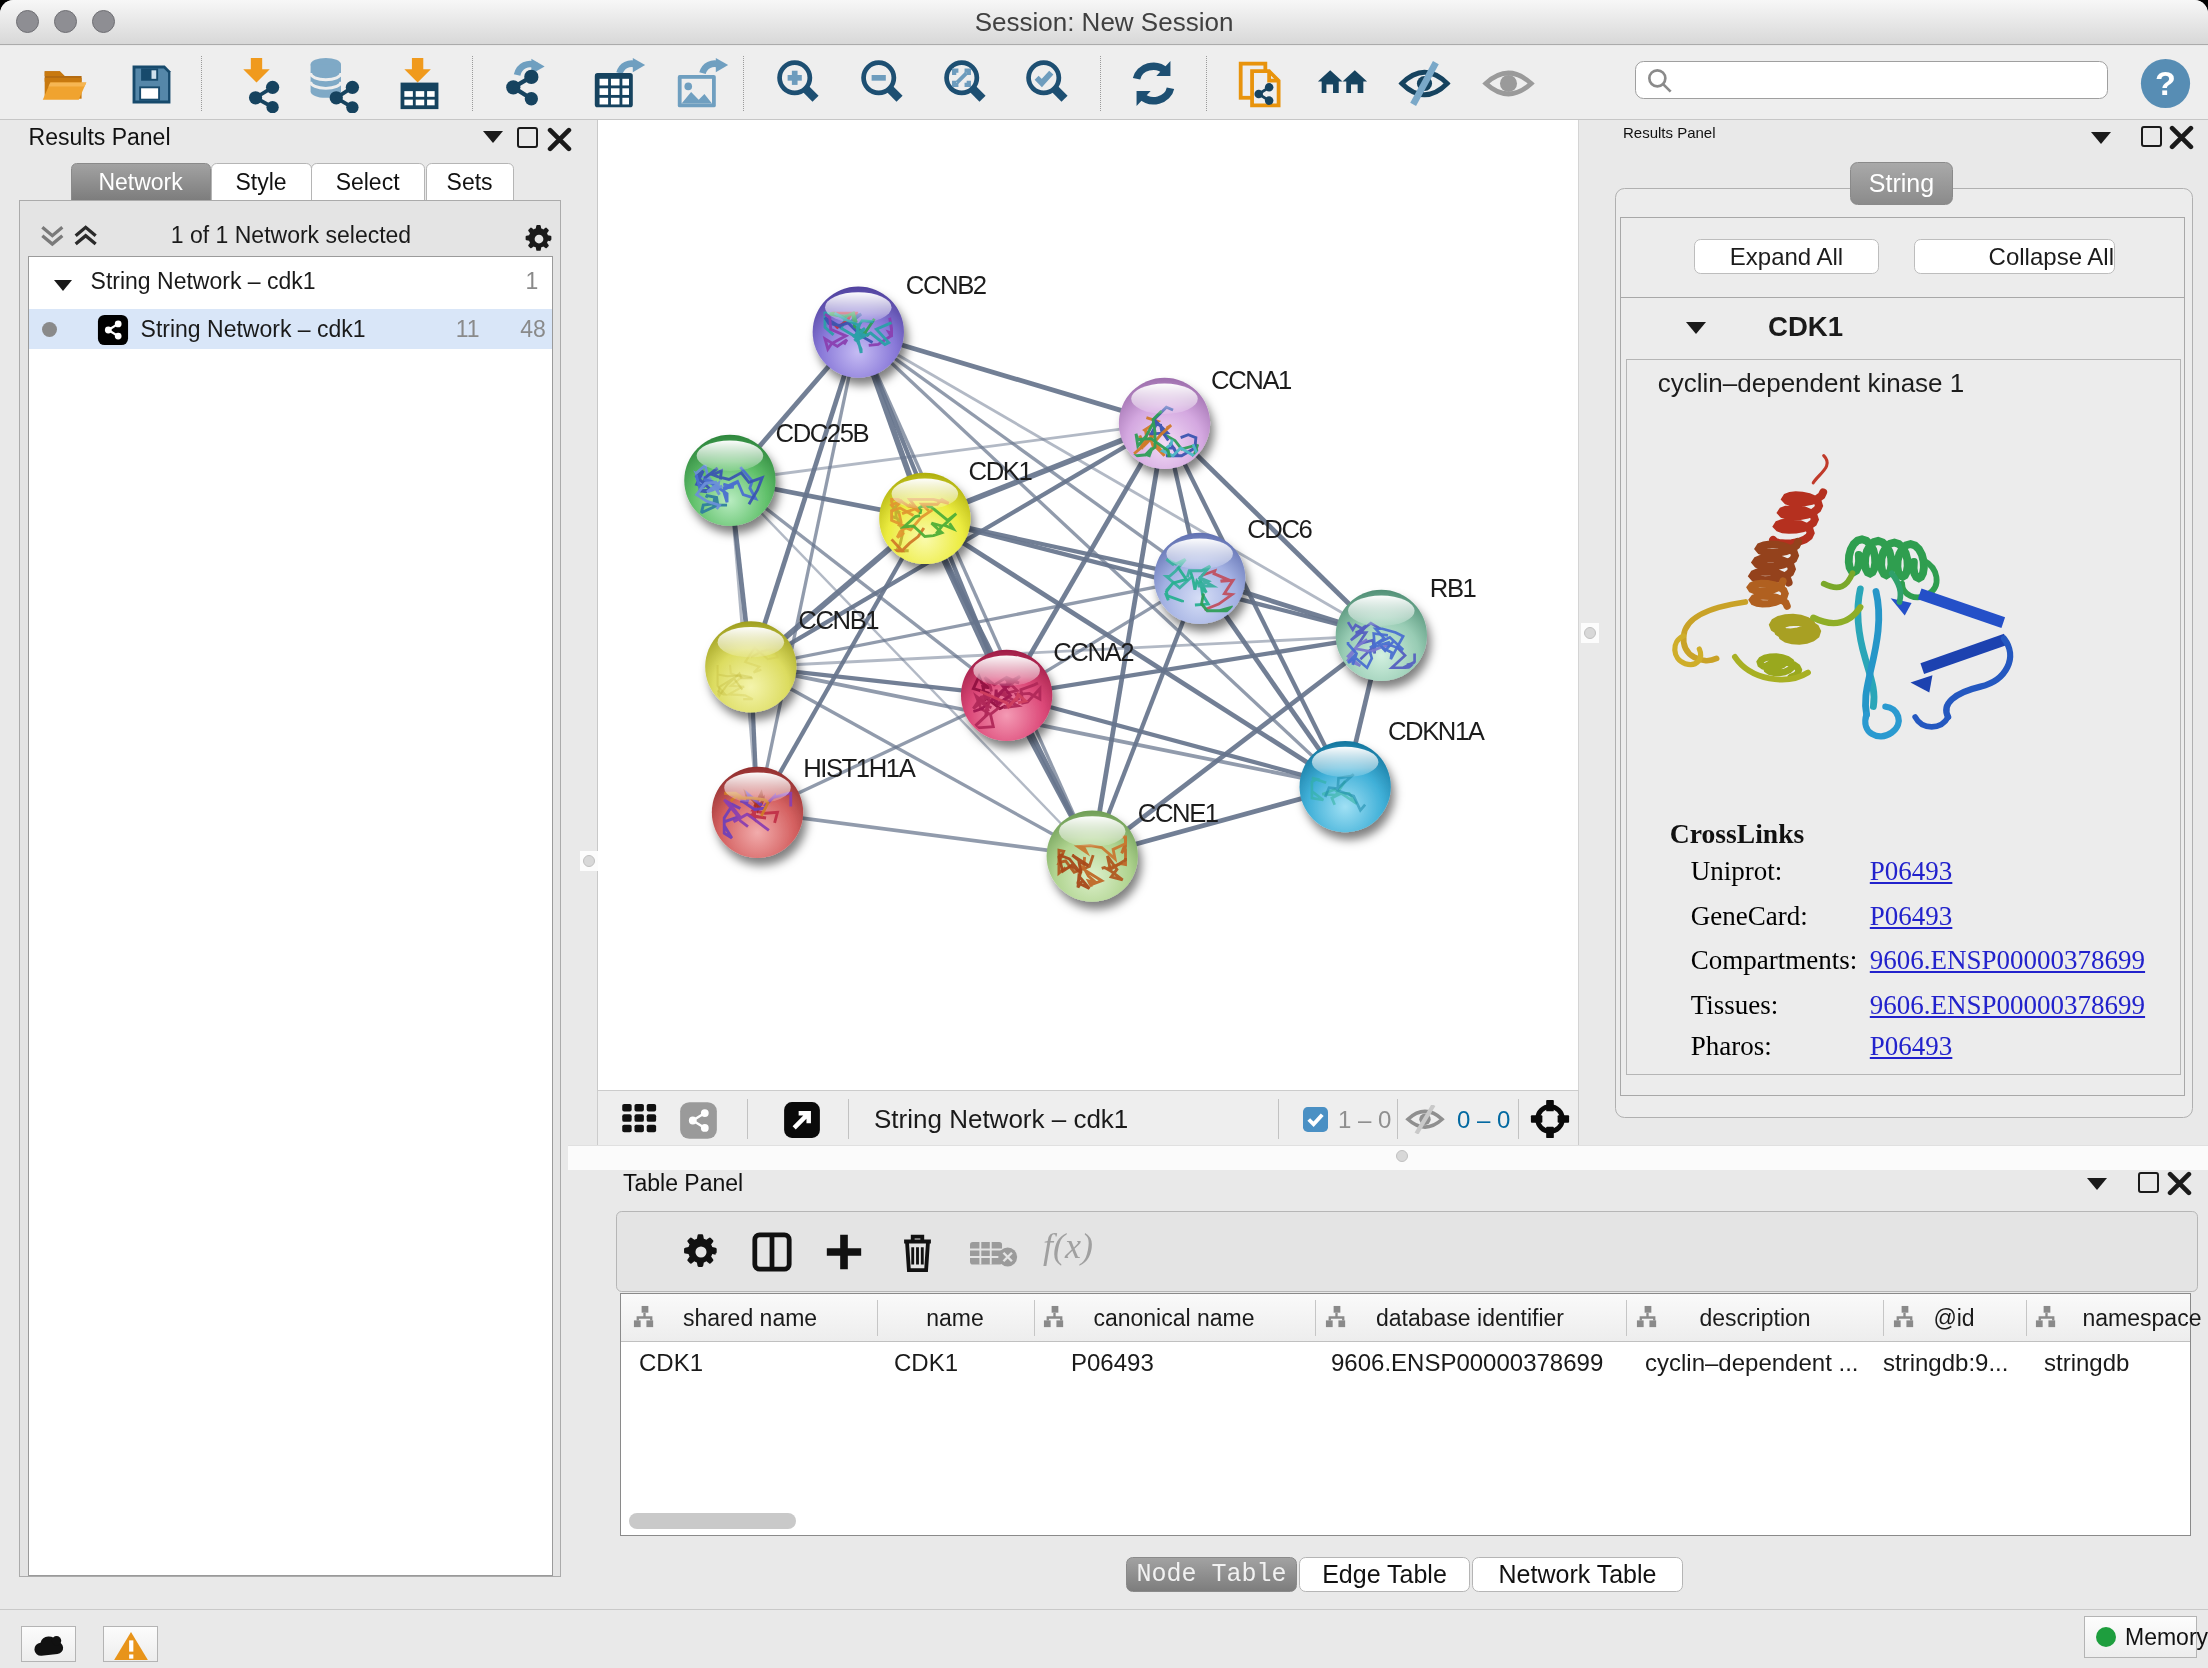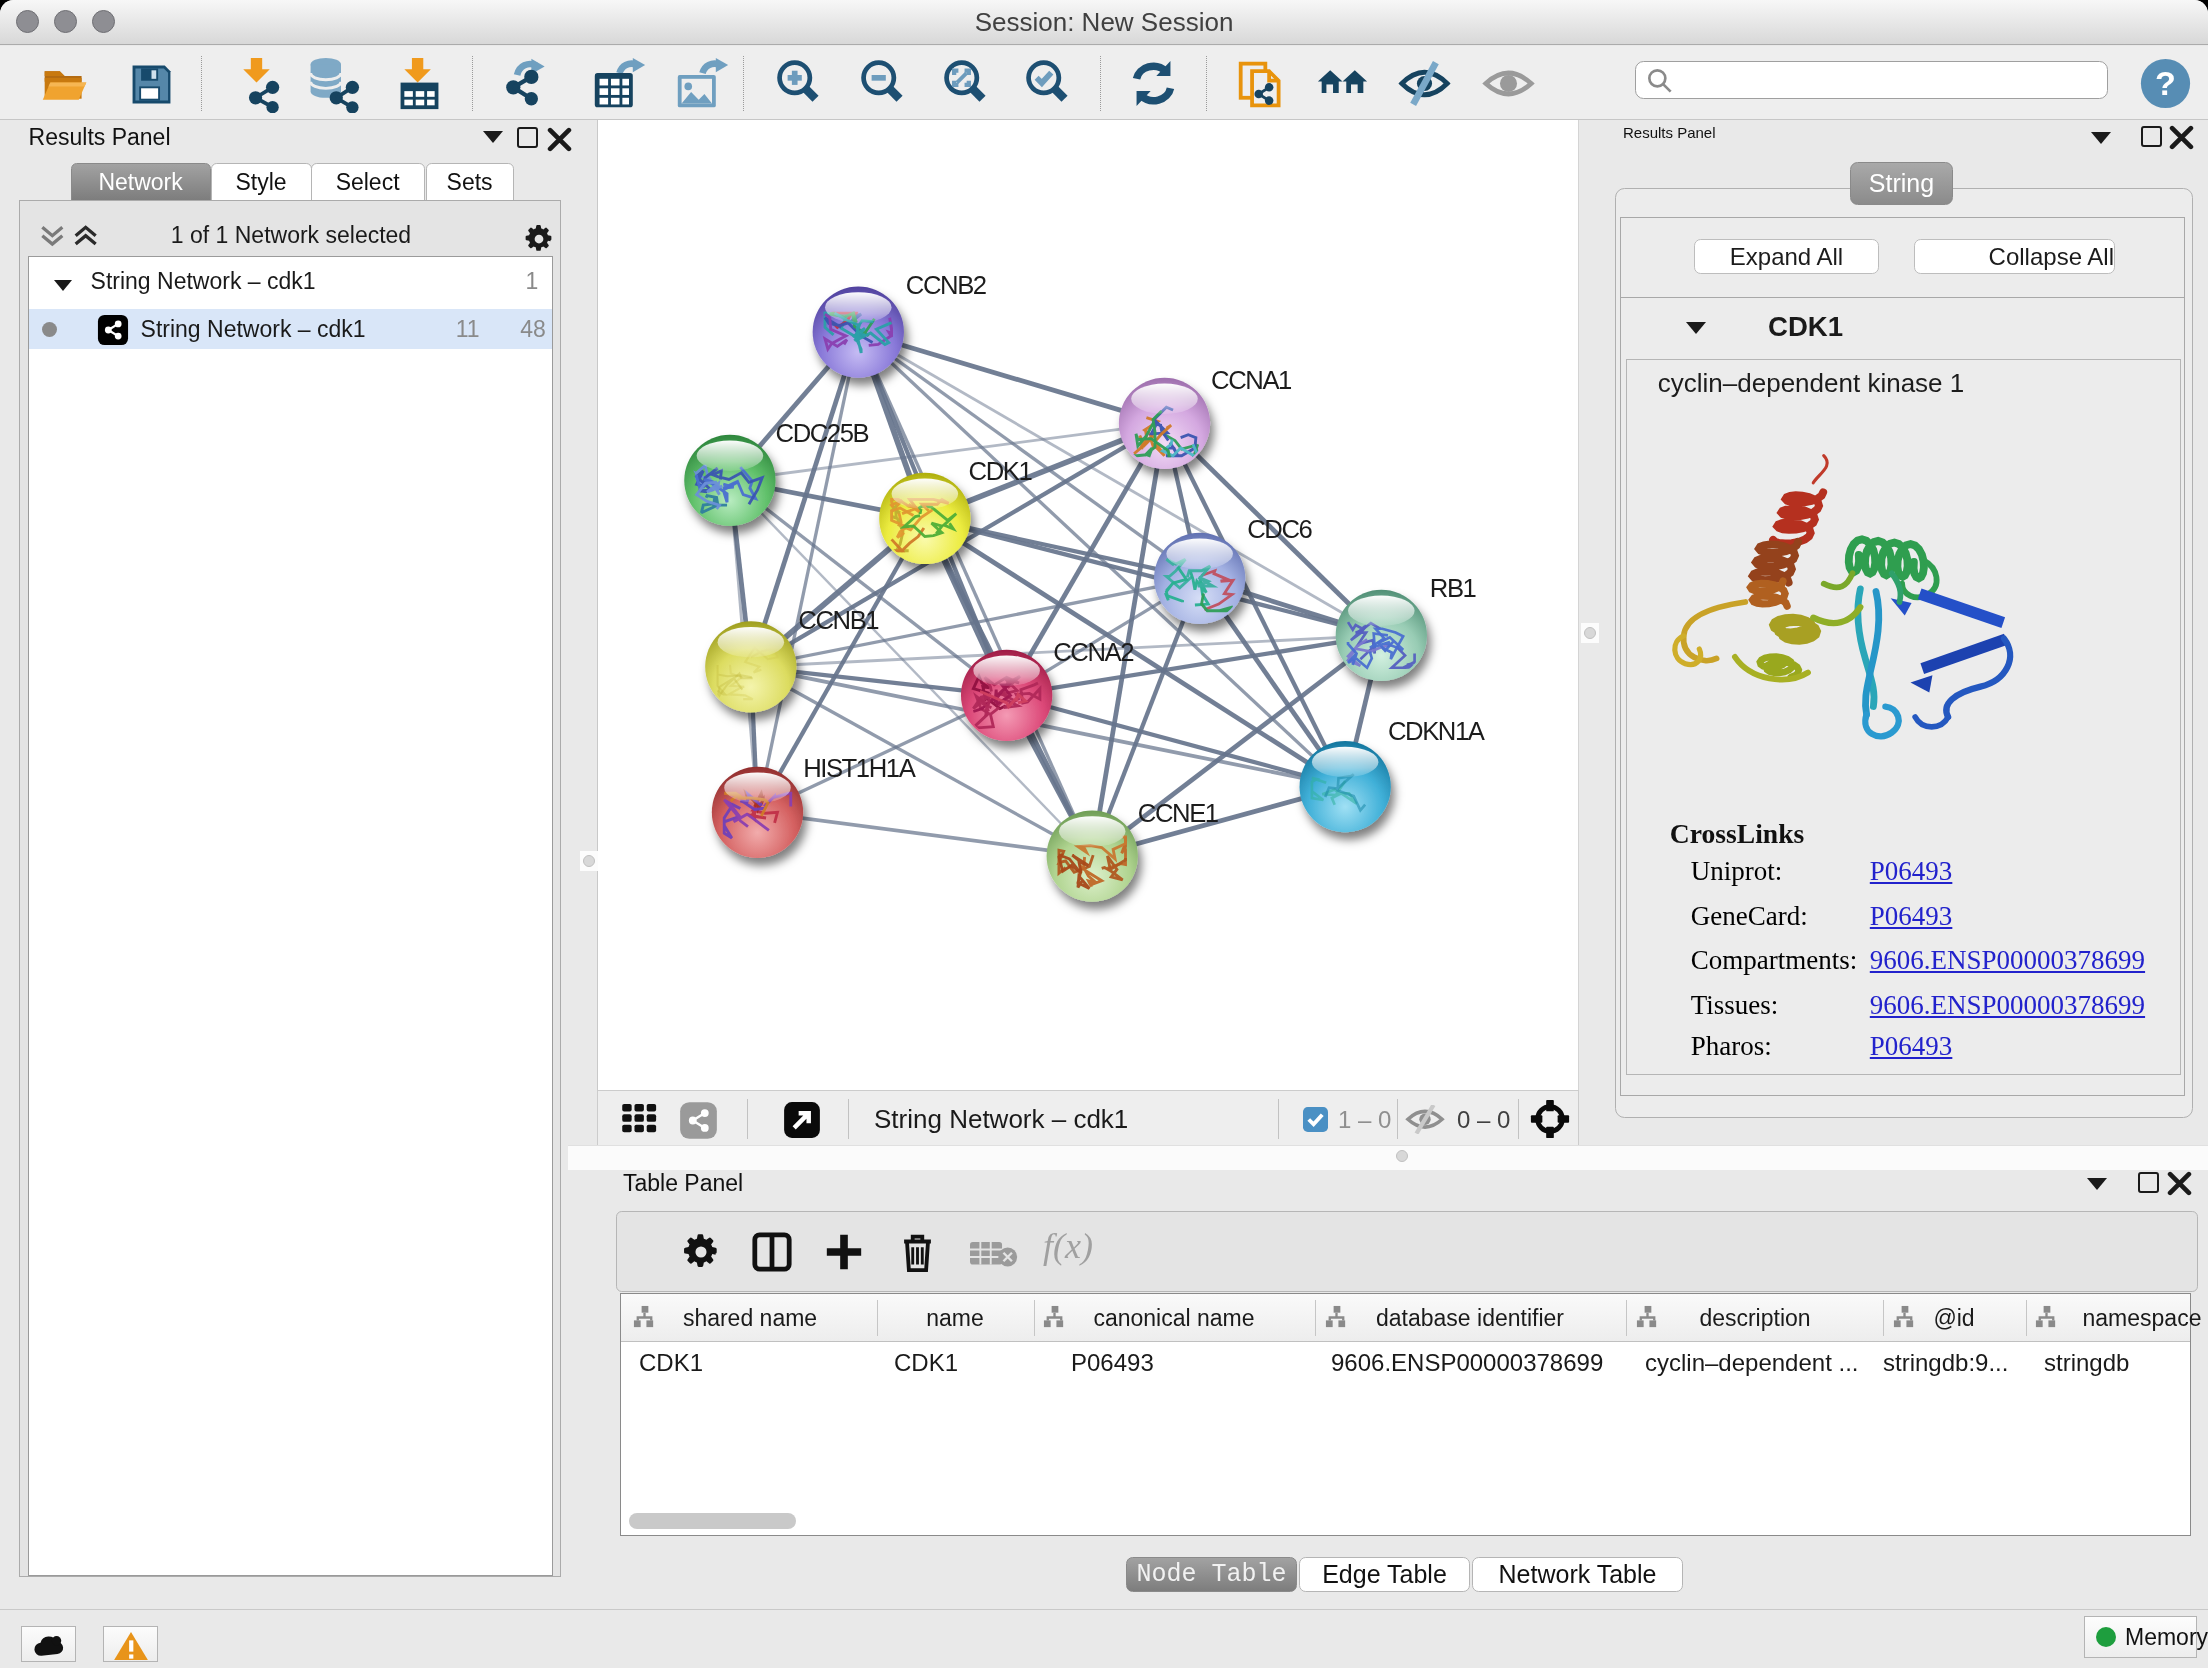--- a/index.html
+++ b/index.html
@@ -626,21 +626,21 @@
         <rect x="0" y="0" width="26" height="26" rx="5" fill="#4a90c4"></rect>
         <path d="M6 13 l5 5 9 -10" fill="none" stroke="#fff" stroke-width="4"></path>
       </svg>
     <div style="position:absolute;left:740px;top:15px;font-size:24px;color:#8f8f8f;">1 – 0</div>
     <div style="position:absolute;left:799px;top:7.6px;height:40px;border-left:1px solid #c2c2c2;"></div>
     <svg style="position:absolute;left:807px;top:14.3px;" width="40" height="28.5" viewBox="0 0 56 40">
         <path d="M4 20 q24 -22 48 0 q-24 22 -48 0 z" fill="none" stroke="#8f8f8f" stroke-width="5"></path>
         <circle cx="28" cy="20" r="8" fill="#8f8f8f"></circle>
         <line x1="40" y1="0" x2="16" y2="40" stroke="#c9c9c9" stroke-width="6"></line>
       </svg>
-    <div style="position:absolute;left:859px;top:15px;font-size:24px;color:#404040;">0 – 0</div>
+    <div style="position:absolute;left:859px;top:15px;font-size:24px;color:#0369a1;">0 – 0</div>
     <div style="position:absolute;left:920px;top:7.6px;height:40px;border-left:1px solid #c2c2c2;"></div>
     <svg style="position:absolute;left:931px;top:6.7px;" width="42" height="42" viewBox="0 0 44 44">
         <circle cx="22" cy="22" r="13" fill="none" stroke="#0a0a0a" stroke-width="5"></circle>
         <g fill="#0a0a0a">
           <rect x="18" y="2" width="8" height="12" rx="1"></rect>
           <rect x="18" y="30" width="8" height="12" rx="1"></rect>
           <rect x="2" y="18" width="12" height="8" rx="1"></rect>
           <rect x="30" y="18" width="12" height="8" rx="1"></rect>
         </g>
       </svg>

